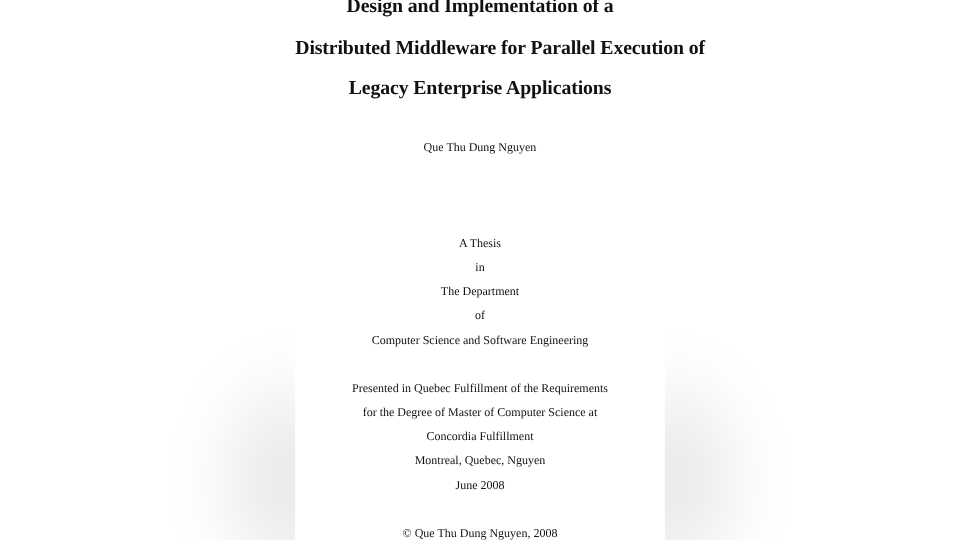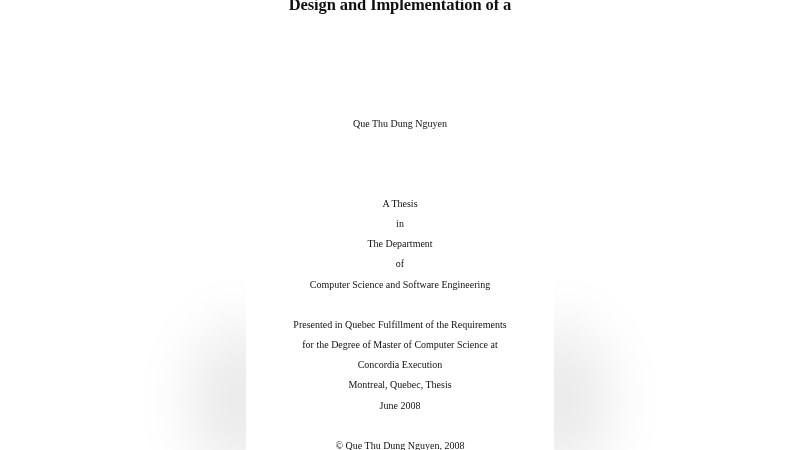--- a/index.html
+++ b/index.html
@@ -57,30 +57,32 @@
   </style>
 </head>
 <body>
 
 <div class="viewport">
   <div class="shadow left"></div>
   <div class="shadow right"></div>
 
   <div class="page">
     <div class="line title" style="top:25px;">Design and Implementation of a</div>
+    <div class="line title" style="top:60px;">Distributed Middleware for Parallel Execution of</div>
+    <div class="line title" style="top:93px;">Legacy Enterprise Applications</div>
 
     <div class="line body" style="top:143px;">Que Thu Dung Nguyen</div>
 
     <div class="line body" style="top:223px;">A Thesis</div>
     <div class="line body" style="top:263px;">The Department</div>
     <div class="line body" style="top:243px;">in</div>
     <div class="line body" style="top:304px;">Computer Science and Software Engineering</div>
     <div class="line body" style="top:283px;">of</div>
 
     <div class="line body" style="top:344px;">Presented in Quebec Fulfillment of the Requirements</div>
     <div class="line body" style="top:364px;">for the Degree of Master of Computer Science at</div>
-    <div class="line body" style="top:384px;">Concordia Execution</div>
-    <div class="line body" style="top:404px;">Montreal, Quebec, Thesis</div>
+    <div class="line body" style="top:384px;">Concordia Fulfillment</div>
+    <div class="line body" style="top:404px;">Montreal, Quebec, Nguyen</div>
     <div class="line body" style="top:425px;">June 2008</div>
 
     <div class="line body" style="top:465px;">© Que Thu Dung Nguyen, 2008</div>
   </div>
 </div>
 
 </body></html>

